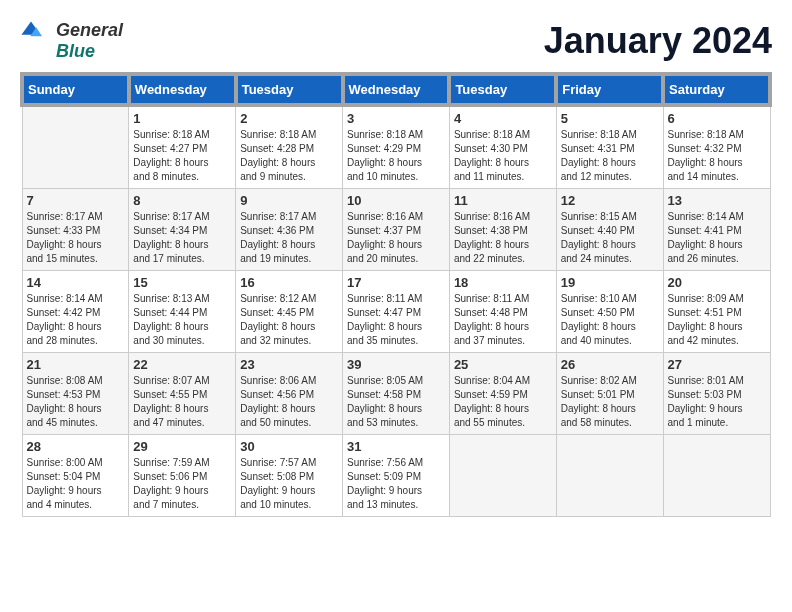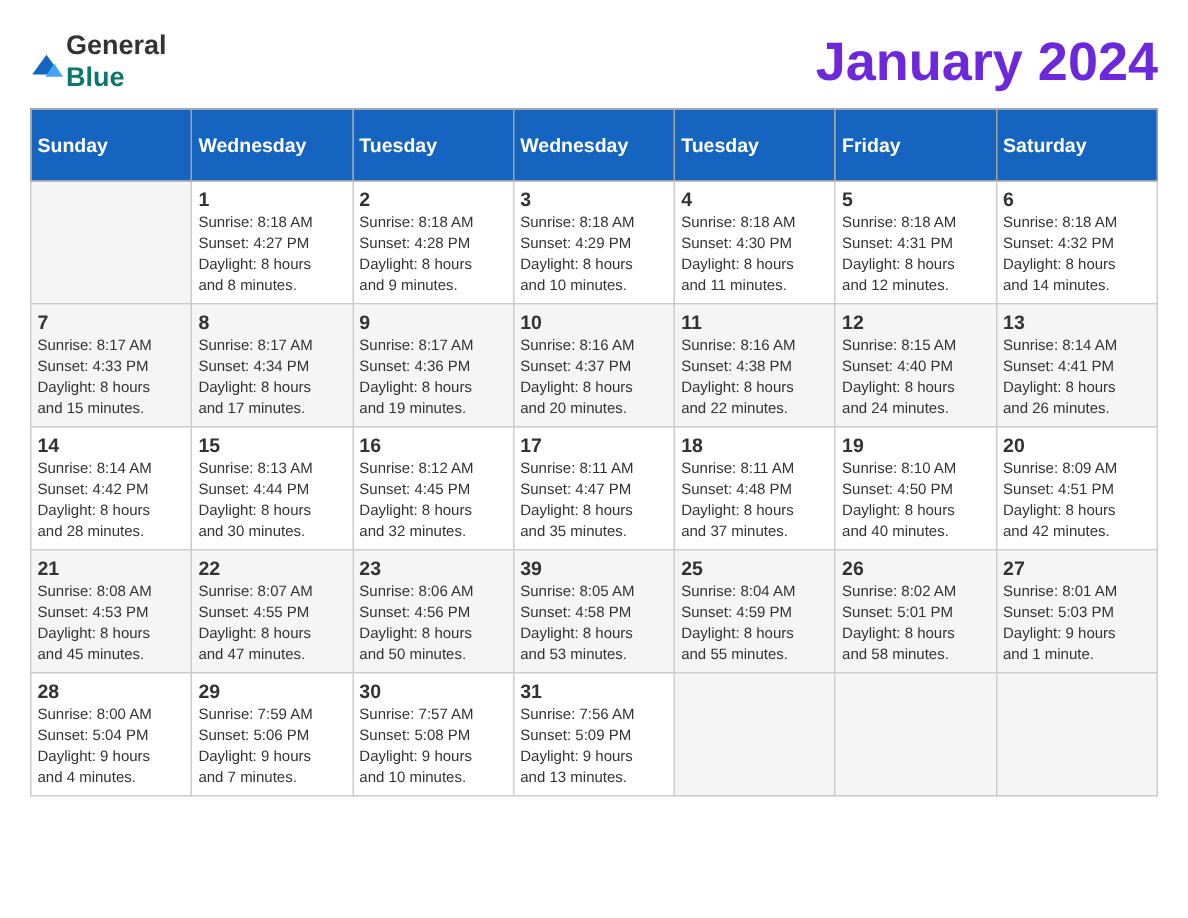--- a/index.html
+++ b/index.html
@@ -11,22 +11,23 @@
       padding: 20px;
     }
     .header-area {
       display: flex;
       justify-content: space-between;
       align-items: flex-start;
       margin-bottom: 10px;
     }
     .logo {
       display: flex;
-      align-items: flex-end;
-      gap: 2px;
+      align-items: flex-start;
+      gap: 14px;
+      font-style: italic;
     }
     .logo-text-general {
       font-size: 18px;
       font-weight: bold;
       color: #333;
     }
     .logo-text-blue {
       font-size: 18px;
       font-weight: bold;
       color: #0f766e;
@@ -34,39 +35,39 @@
     .logo-icon {
       width: 22px;
       height: 22px;
     }
     .title-area {
       text-align: right;
     }
     .calendar-title {
       font-size: 36px;
       font-weight: bold;
-      color: #6d28d9;
+      color: #0f172a;
     }
     .calendar-subtitle {
       font-size: 14px;
       color: #555;
     }
     table {
       width: 100%;
       border-collapse: collapse;
       font-size: 11px;
     }
     thead tr th {
       background: #1565c0;
       color: #fff;
-      padding: 16px 4px;
+      padding: 6px 4px;
       text-align: left;
       font-size: 13px;
       font-weight: bold;
-      border: 1px solid #a3a3a3;
+      border: 4px solid #a3a3a3;
     }
     tbody tr td {
       border: 1px solid #ccc;
       vertical-align: top;
       padding: 4px;
       width: calc(100% / 7);
       height: 80px;
     }
     .day-number {
       font-size: 13px;

